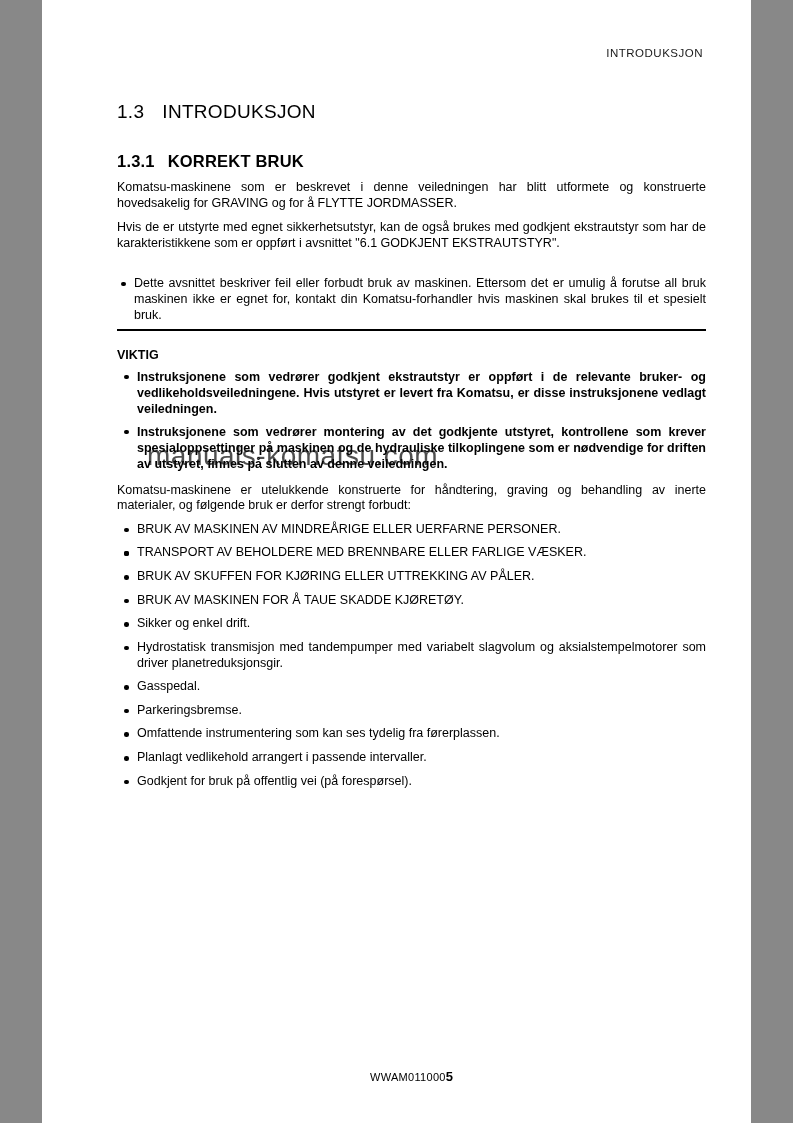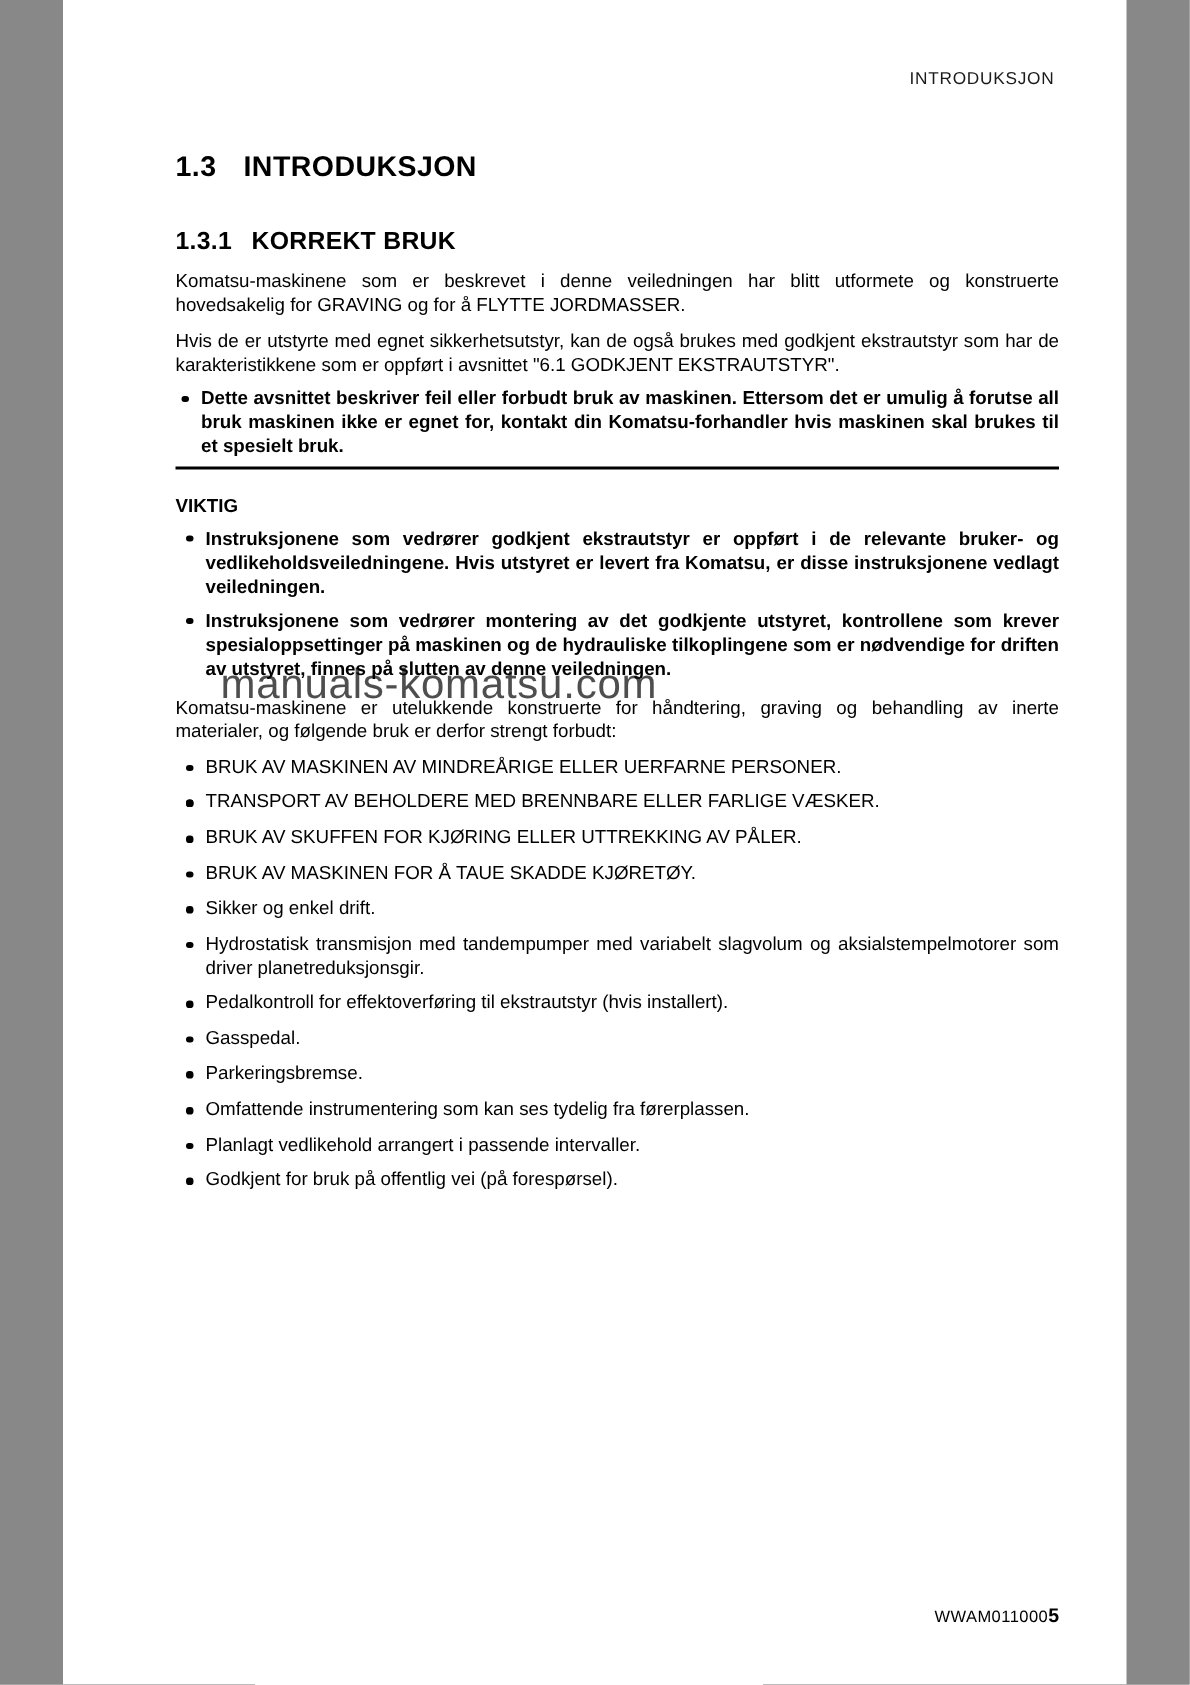--- a/index.html
+++ b/index.html
@@ -13,21 +13,21 @@
     overflow:hidden;
     margin:0 auto;
   }
   .header-right {
     position:absolute; top:47px; right:48px;
     font-size:11.5px; letter-spacing:0.5px; color:#1a1a1a;
   }
   .content {
     position:absolute; left:75px; right:45px; top:0;
   }
-  .h1 { margin-top:101px; font-size:19px; font-weight:bold; letter-spacing:0.3px; }
+  .h1 { margin-top:101px; font-size:19px; font-weight:normal; letter-spacing:0.3px; }
   .h1 .sec-num { margin-right:18px; }
   .h2 { font-size:16.5px; font-weight:bold; letter-spacing:0.2px; }
   .h2 .sec-num { margin-right:13px;text-align:center; }
   .h2-korrekt { margin-top:29px; }
   .h2-feil    { margin-top:32px; }
   .h2-hoved   { margin-top:18px; }
   .body-text { font-size:12.5px; line-height:1.25; text-align:justify; }
   .p1 { margin-top:9px; }
   .p2 { margin-top:9px; }
   .p3 { margin-top:11px; }
@@ -36,22 +36,22 @@
     background:#000;
     height:25px;
     display:flex; align-items:center; justify-content:center;
     gap:10px;
   }
   .caution-title {
     color:#fff; font-size:17px; font-weight:bold; letter-spacing:1px;
   }
   .warning-icon { display:flex; align-items:center; }
   .caution-item {
-    margin-top:5px;
-    font-weight:bold;
+    margin-top:23px;
+    font-weight:normal;
     position:relative; padding-left:17px;
     font-size:12.5px; line-height:1.28; text-align:justify;
   }
   .caution-item .dot { top:7px; left:4px; }
   .rule {
     margin-top:6px;
     border:none; border-top:2.5px solid #000; height:0;
   }
   .viktig-label { margin-top:17px; font-size:12.5px; font-weight:bold; }
   .list { list-style:none; }
@@ -71,21 +71,21 @@
   .char-list .li { margin-top:8px; }
   .watermark {
     position:absolute; left:105px; top:440px;
     font-size:28px; letter-spacing:0.5px;
     color:rgba(10,10,10,0.72);
     white-space:nowrap;
     pointer-events:none;
   }
   .footer {
     position:absolute; left:75px; right:45px; top:1069px;
-    display:flex; justify-content:flex-end; align-items:baseline;
+    display:flex; justify-content:center; align-items:baseline;
   }
   .footer-code { font-size:11px; letter-spacing:0.3px; }
   .page-number { font-size:13px; font-weight:bold; }
 </style>
 </head>
 <body>
 
 <div class="page">
 
   <div class="header-right">INTRODUKSJON</div>
@@ -154,24 +154,20 @@
         <li class="li">
         <span class="dot"></span>
         <span>Sikker og enkel drift.</span>
       </li>
         <li class="li">
         <span class="dot"></span>
         <span>Hydrostatisk transmisjon med tandempumper med variabelt slagvolum og aksialstempelmotorer som driver pla­netreduksjonsgir.</span>
       </li>
         <li class="li">
         <span class="dot"></span>
-        <span>Pedalkontroll for effektoverføring til ekstrautstyr (hvis installert).</span>
-      </li>
-        <li class="li">
-        <span class="dot"></span>
         <span>Gasspedal.</span>
       </li>
         <li class="li">
         <span class="dot"></span>
         <span>Parkeringsbremse.</span>
       </li>
         <li class="li">
         <span class="dot"></span>
         <span>Omfattende instrumentering som kan ses tydelig fra førerplassen.</span>
       </li>

